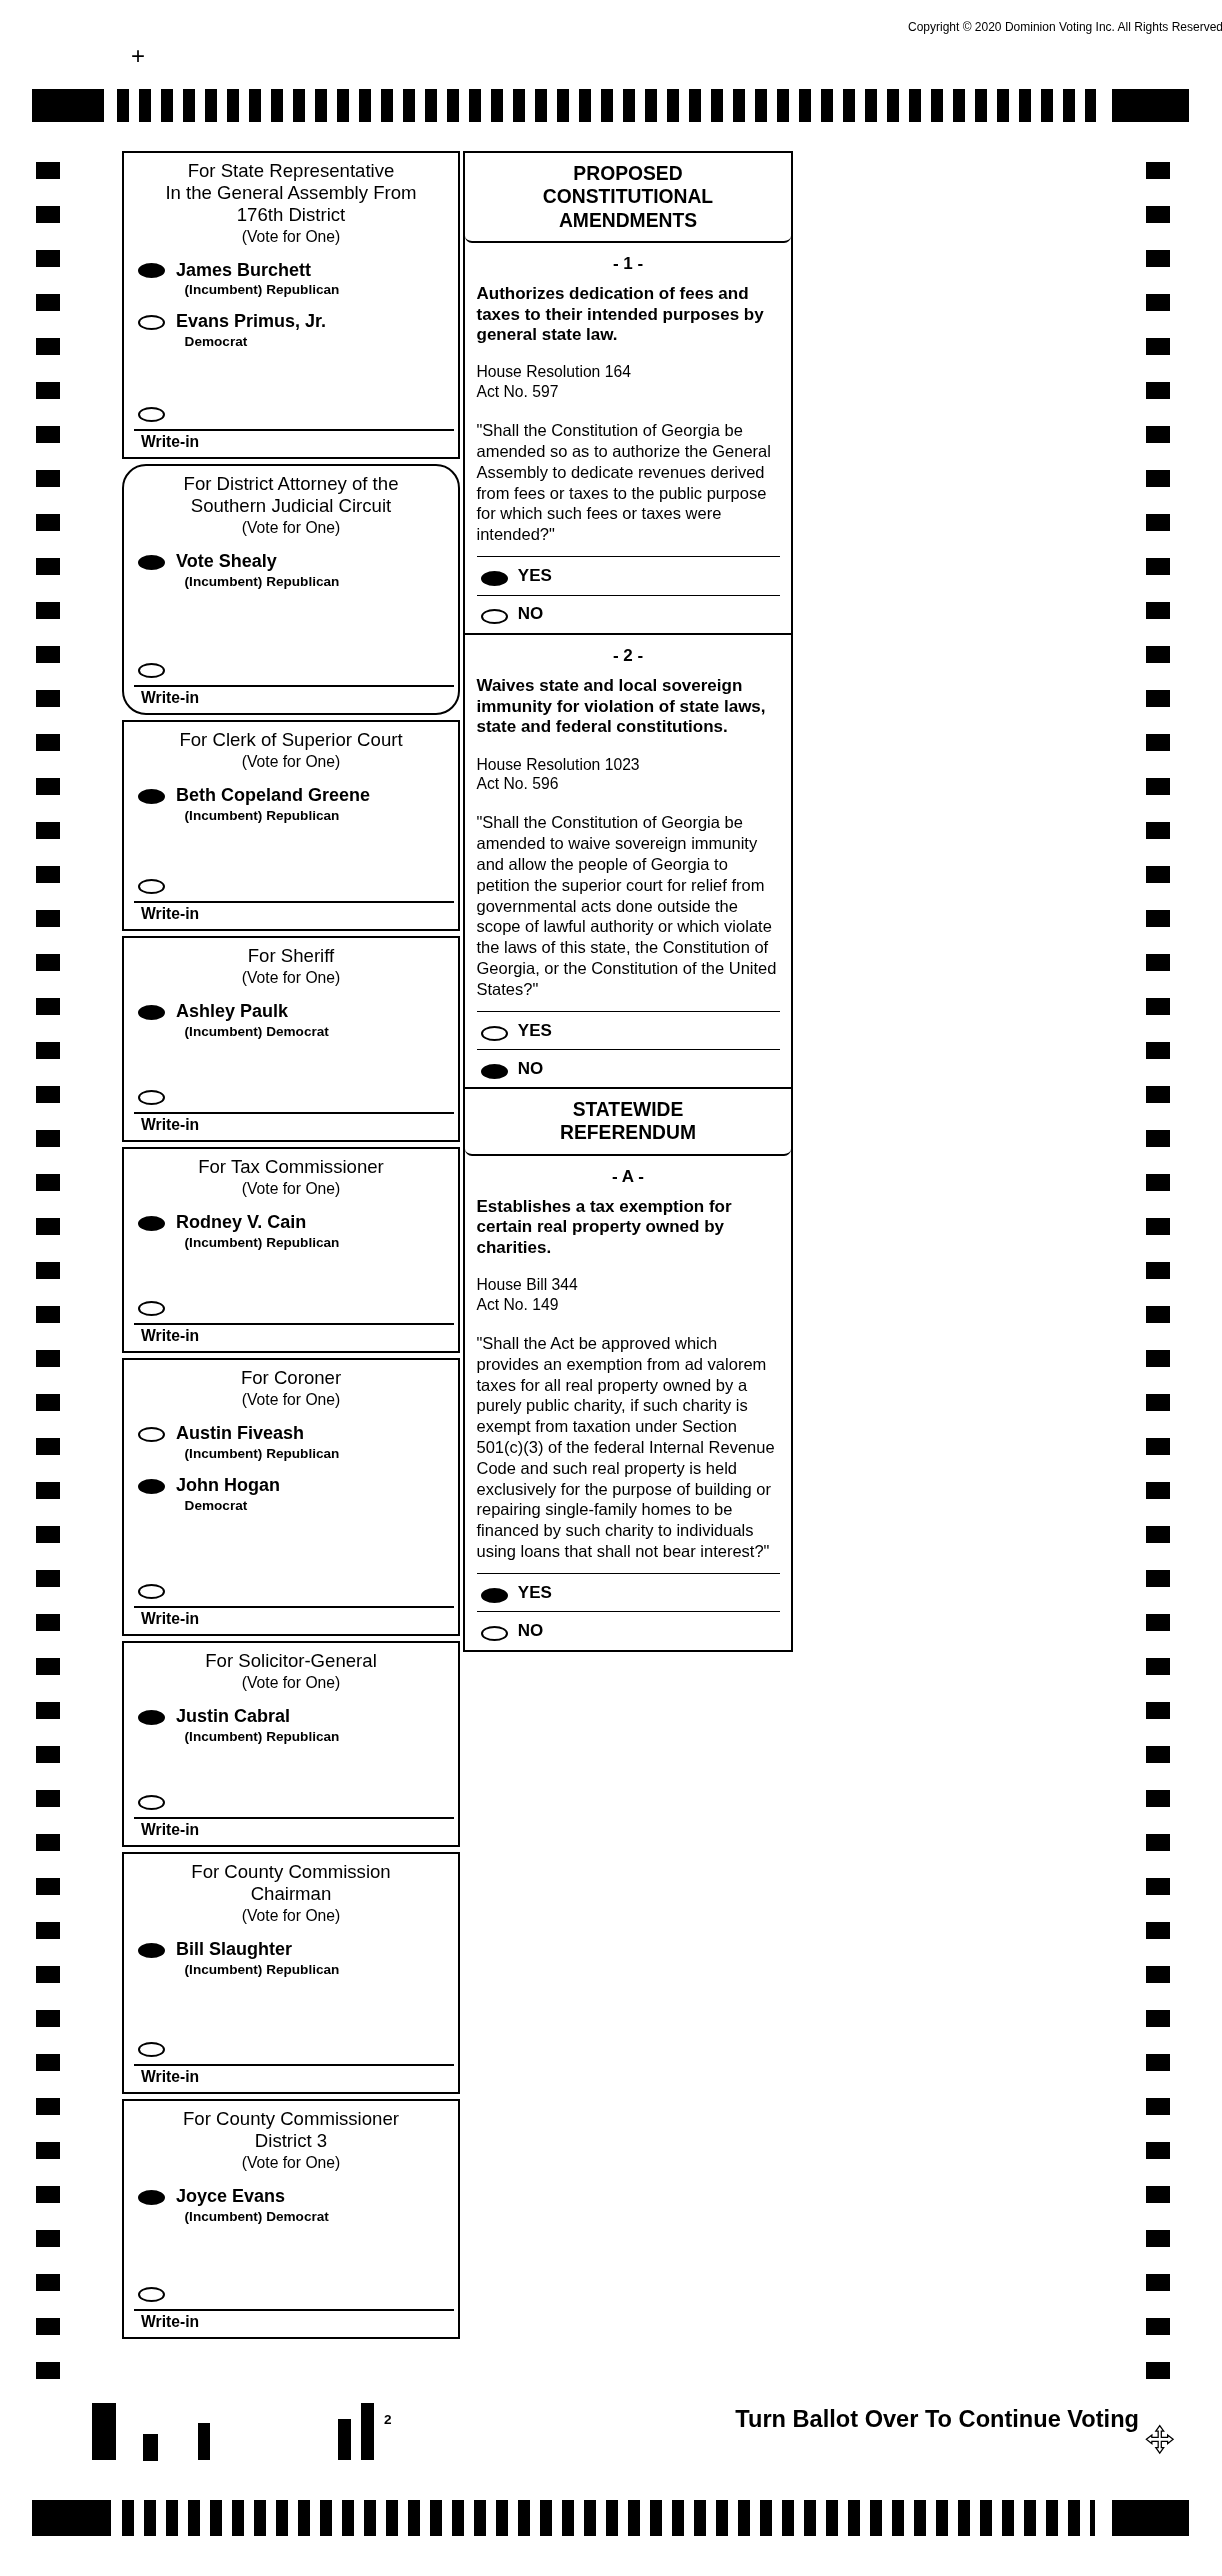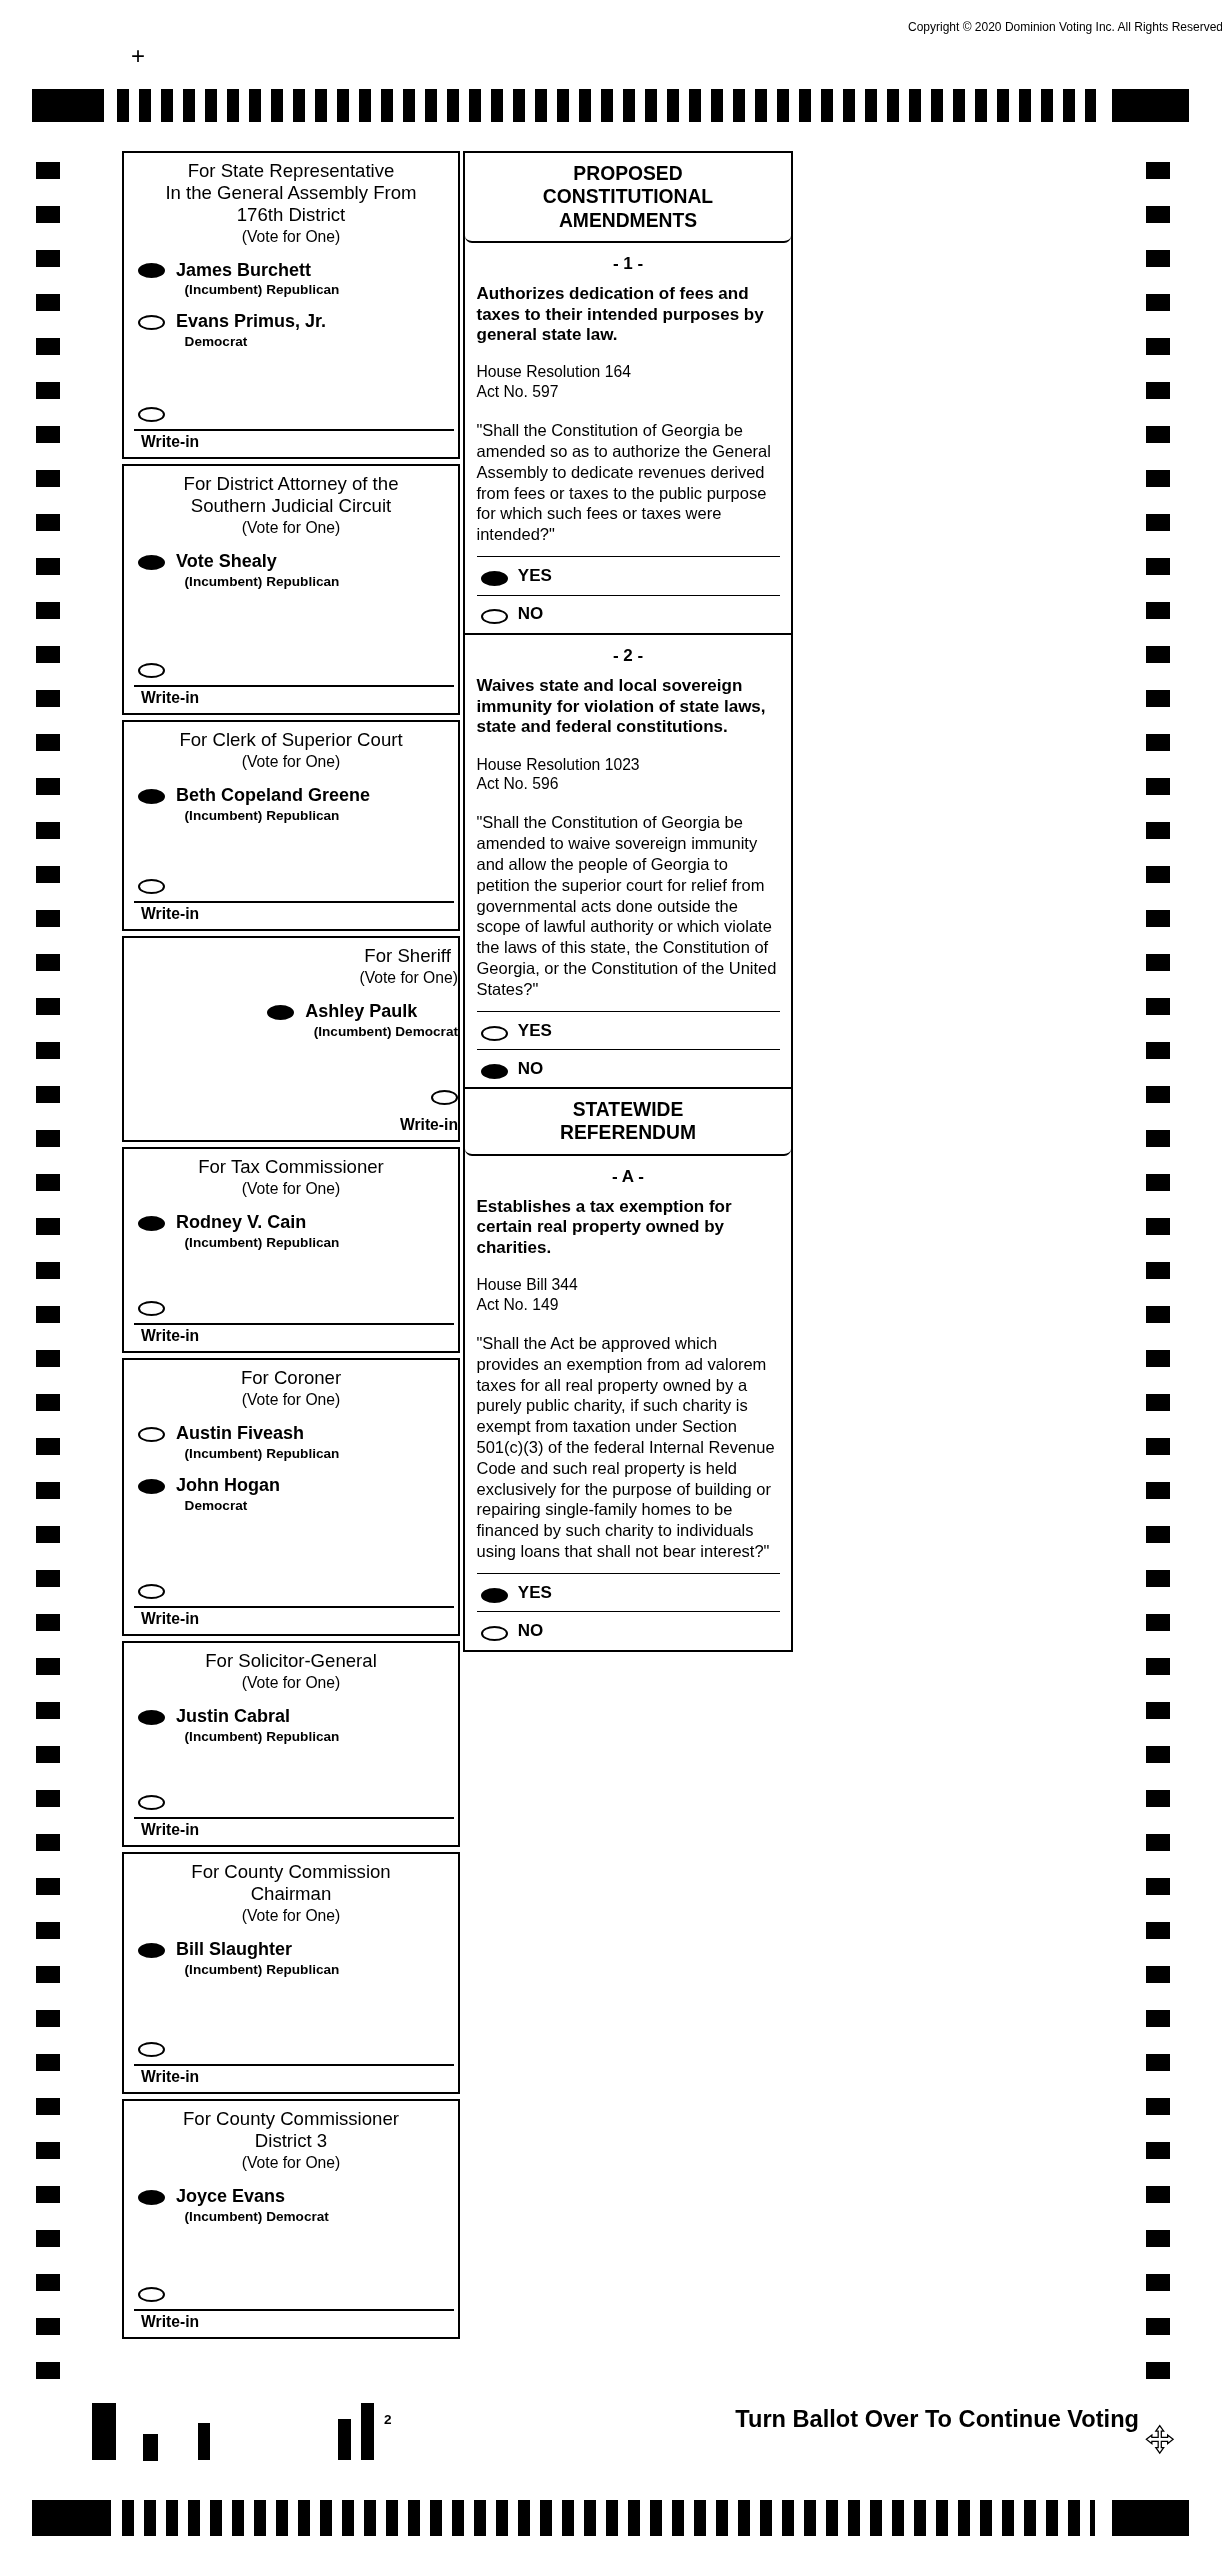--- a/index.html
+++ b/index.html
@@ -95,21 +95,21 @@
         </div>
       </div>
       <div class="contest-spacer"></div>
       <div class="writein-bubble-row">
         <div class="bubble"></div>
       </div>
       <div class="writein-line"></div>
       <div class="writein-label">Write-in</div>
     </div>
 
-    <div class="contest" style="min-height:251px;">
+    <div class="contest" style="min-height:251px;border-radius:24px;">
       <div class="contest-title">For District Attorney of the
 Southern Judicial Circuit</div>
       <div class="contest-instruction">(Vote for One)</div>
       <div class="cand-row">
         <div class="bubble filled"></div>
         <div class="cand-text">
           <div class="cand-name">Vote Shealy</div>
           <div class="cand-detail">(Incumbent) Republican</div>
         </div>
       </div>
@@ -132,21 +132,21 @@
         </div>
       </div>
       <div class="contest-spacer"></div>
       <div class="writein-bubble-row">
         <div class="bubble"></div>
       </div>
       <div class="writein-line"></div>
       <div class="writein-label">Write-in</div>
     </div>
 
-    <div class="contest" style="min-height:206px;align-items:flex-end;">
+    <div class="contest" style="min-height:206px;">
       <div class="contest-title">For Sheriff</div>
       <div class="contest-instruction">(Vote for One)</div>
       <div class="cand-row">
         <div class="bubble filled"></div>
         <div class="cand-text">
           <div class="cand-name">Ashley Paulk</div>
           <div class="cand-detail">(Incumbent) Democrat</div>
         </div>
       </div>
       <div class="contest-spacer"></div>

